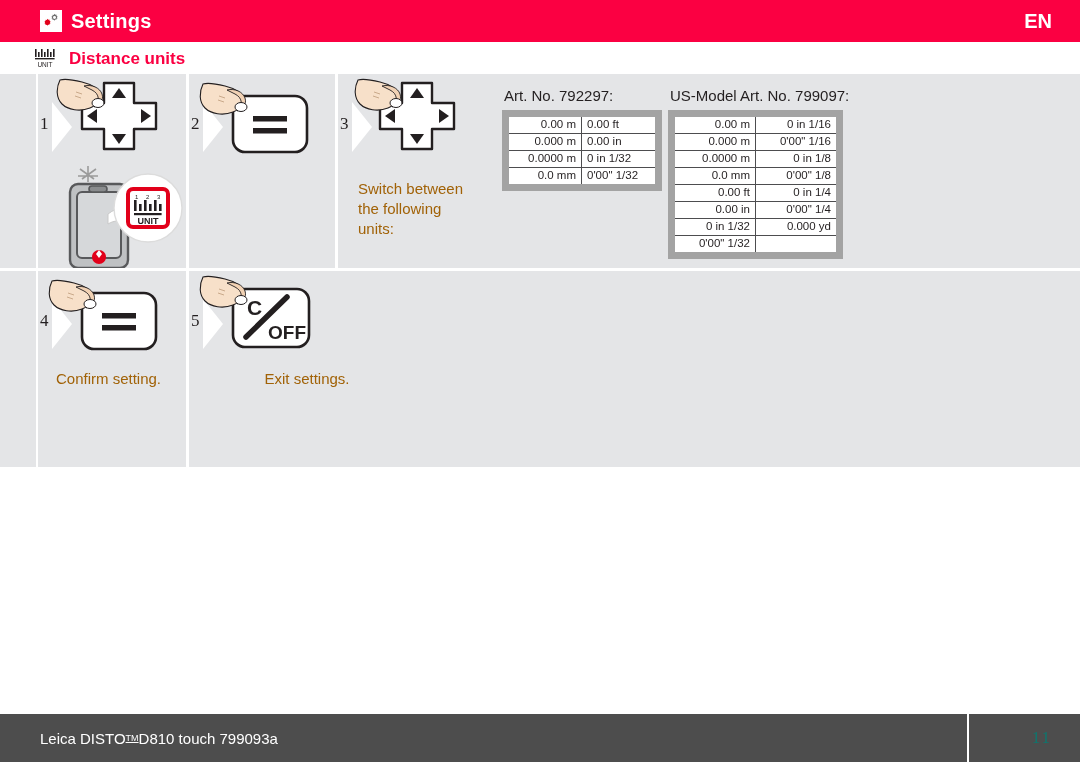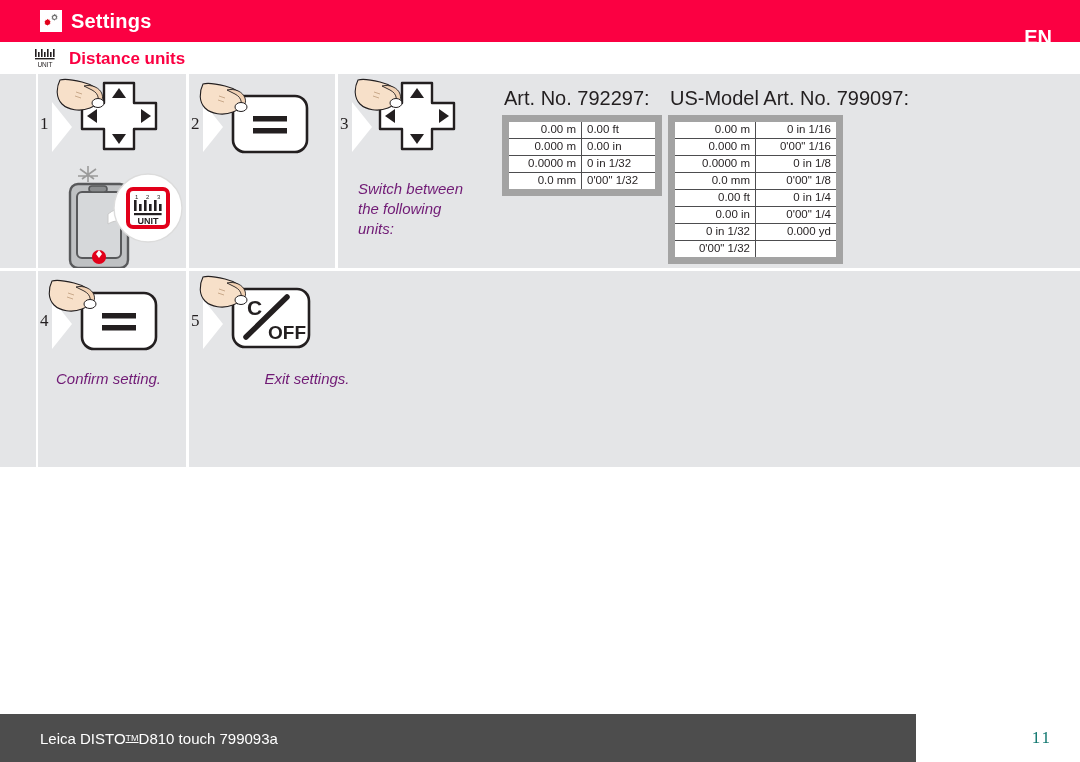--- a/index.html
+++ b/index.html
@@ -30,21 +30,21 @@
   .settings-icon .gear-b{
     position:absolute;left:9px;top:2px;width:11px;height:11px;
   }
   .header-title{
     color:#ffffff;font-size:20px;font-weight:bold;letter-spacing:.2px;
     line-height:1;
   }
   .lang-badge{
     position:absolute;right:28px;top:0;height:42px;
     display:flex;align-items:center;
-    color:#ffffff;font-size:20px;font-weight:bold;margin-top:16px;
+    color:#ffffff;font-size:20px;font-weight:bold;
   }
 
   
   .subheader{
     position:absolute;left:0;top:42px;width:1080px;height:24px;
     background:#ffffff;
   }
   .subheader-inner{
     position:absolute;left:33px;top:0;height:32px;
     display:flex;align-items:center;gap:10px;
@@ -86,32 +86,31 @@
     font-size:17px;color:#231f20;line-height:1;
     font-family:"Liberation Serif", serif;
   }
   .marker .arrow{
     position:absolute;left:14px;top:0;width:20px;height:50px;
   }
 
   
   .step-text{
     position:absolute;
-    font-size:15px;color:#701a75;line-height:1.33;
+    font-size:15px;color:#a16207;line-height:1.33;
     font-family:"Liberation Sans", sans-serif;
-    font-style:italic;
   }
 
   
   .art{position:absolute;}
 
   
   .tbl-block{position:absolute;}
   .tbl-caption{
-    font-size:20px;color:#231f20;margin:0 0 7px 2px;line-height:1;
+    font-size:15px;color:#231f20;margin:0 0 7px 2px;line-height:1;
   }
   table.units{
     border-collapse:collapse;
     background:#ffffff;
     border:7px solid #a3a3a3;
   }
   table.units td{
     border:1px solid #4d4d4f;
     font-size:11.5px;
     color:#231f20;
@@ -119,21 +118,21 @@
     height:13px;
     line-height:13px;
     white-space:nowrap;
   }
   table.units.t1 td.c0{text-align:right;width:62px;}
   table.units.t1 td.c1{text-align:left;width:63px;}
   table.units.t2 td{text-align:right;width:70px;}
 
   
   .footer{
-    position:absolute;left:0;top:714px;width:916px;height:48px;
+    position:absolute;left:0;top:714px;width:1080px;height:48px;
     background:#4D4D4D;
   }
   .footer-text{
     position:absolute;left:40px;top:0;height:48px;
     display:flex;align-items:center;
     color:#ffffff;font-size:15px;
   }
   .footer-sep{
     position:absolute;left:967px;top:714px;width:2px;height:48px;
     background:#ffffff;

